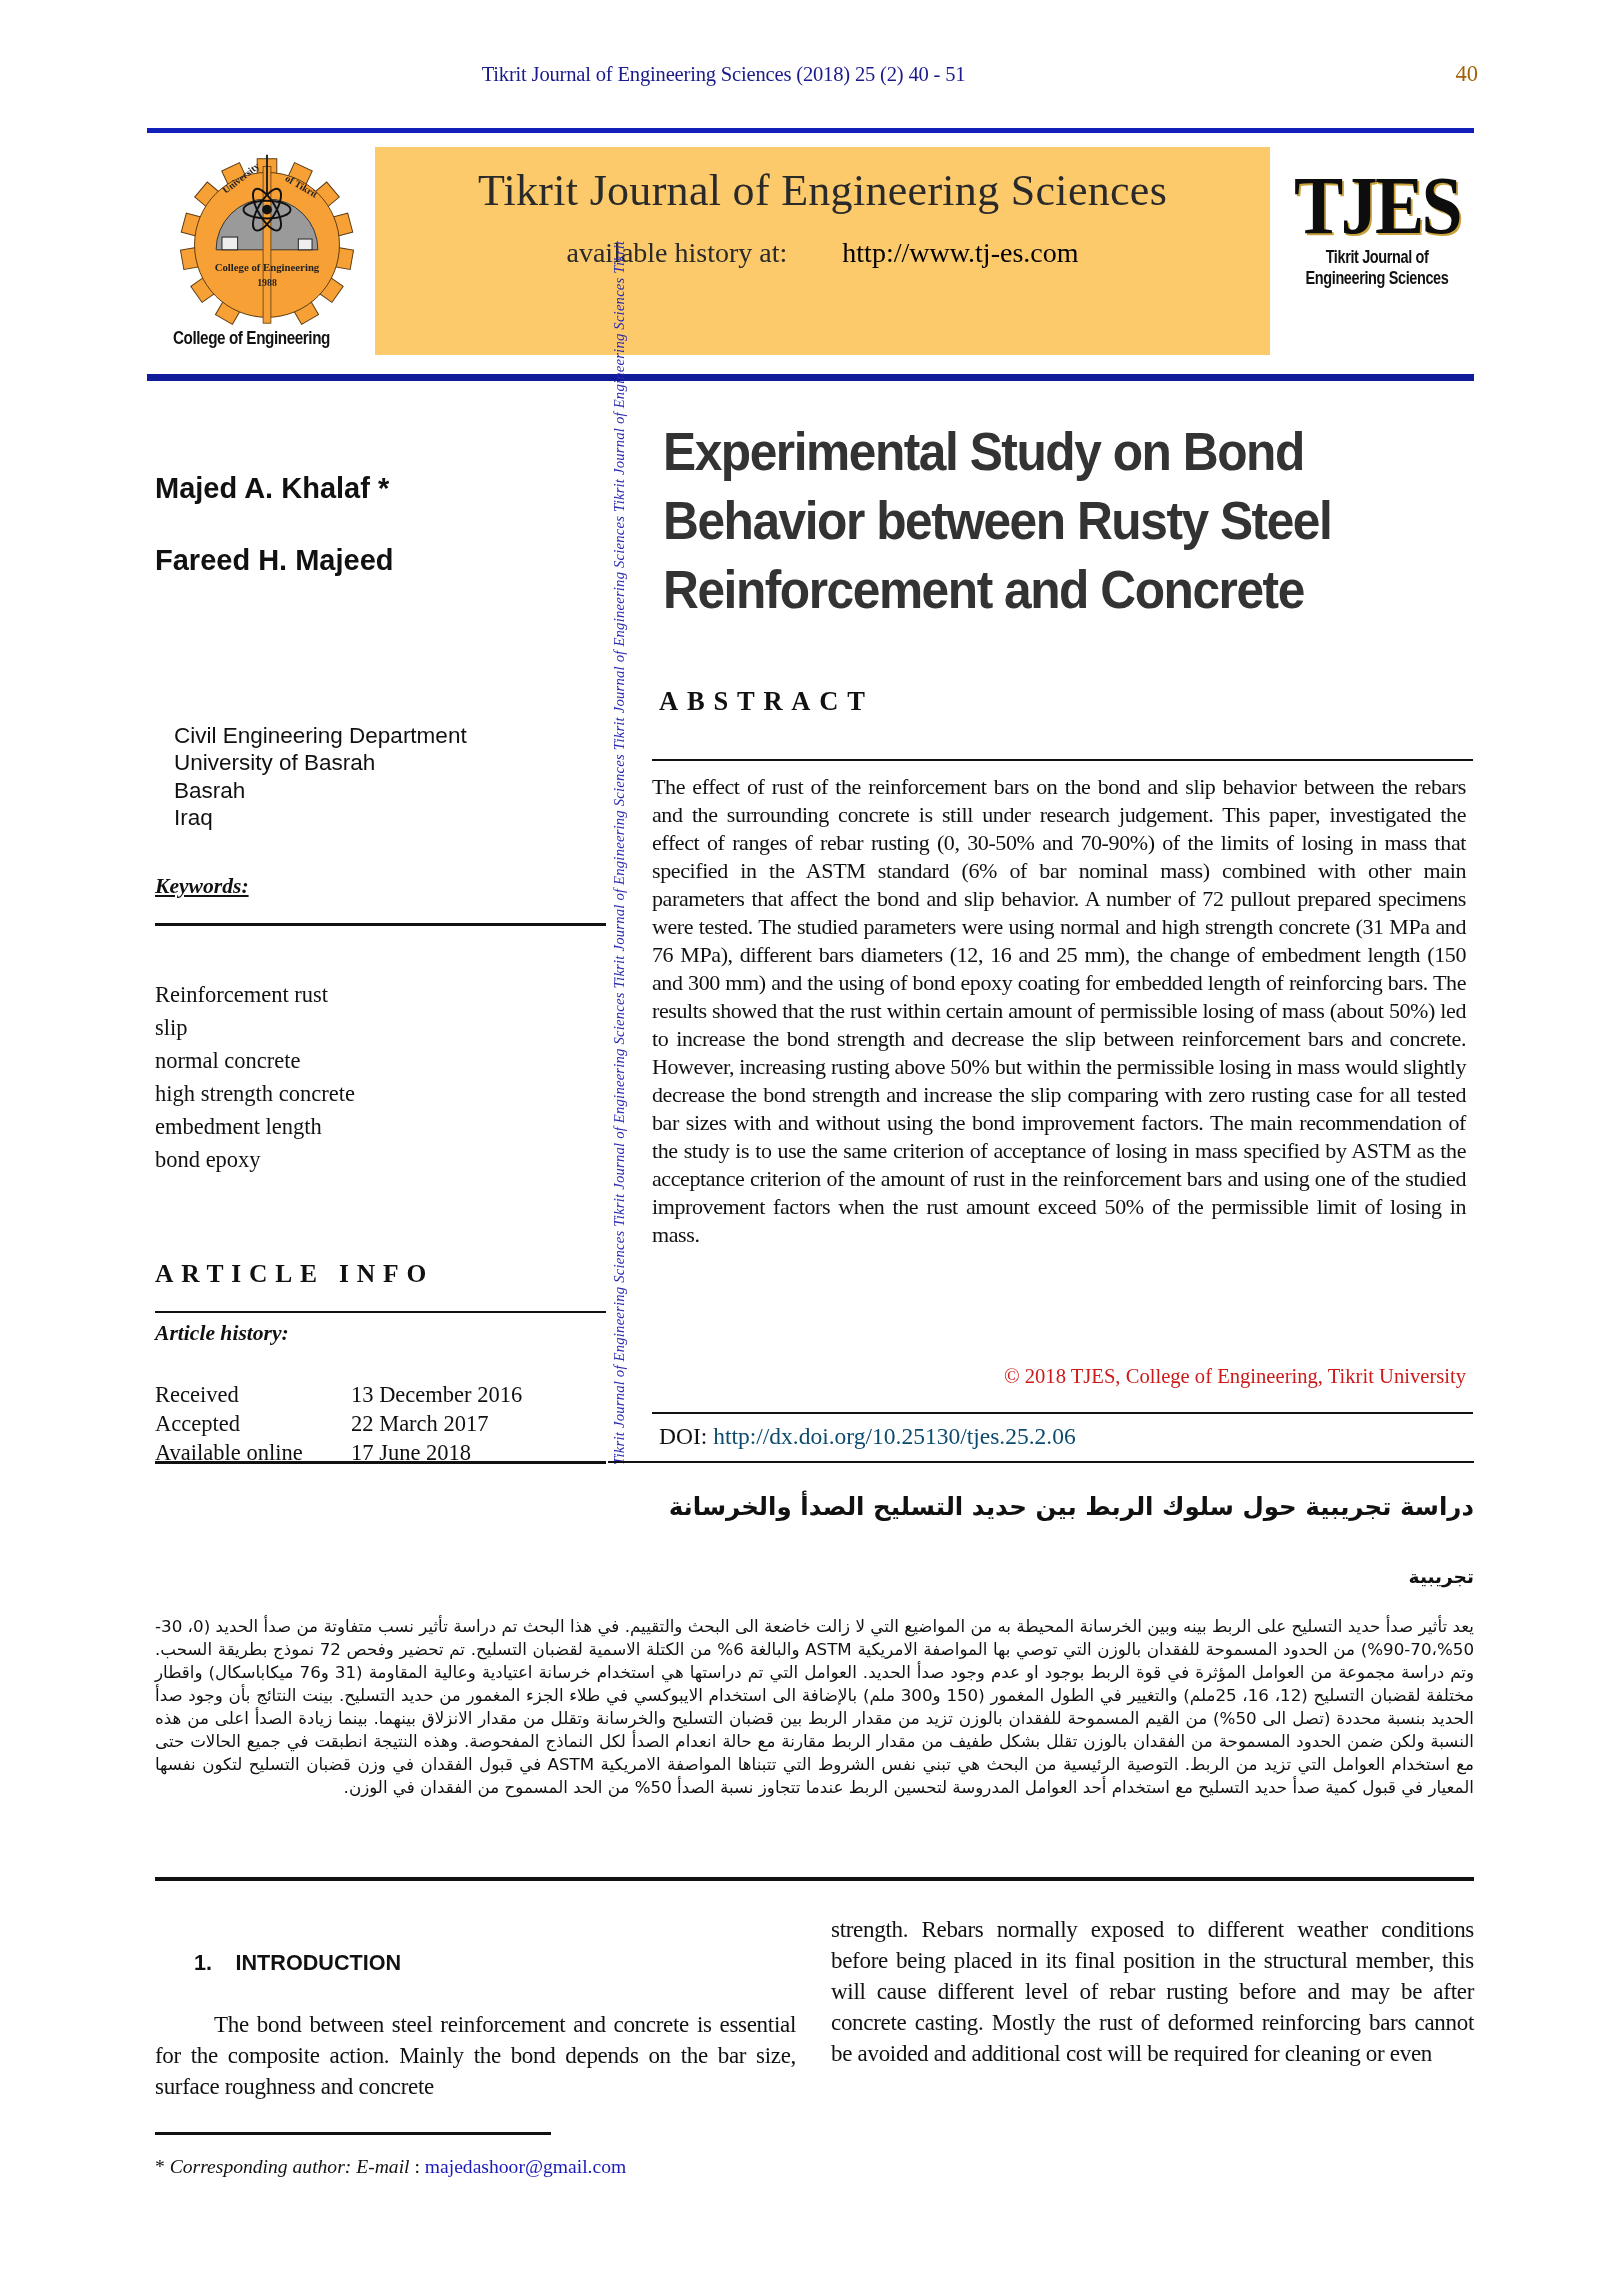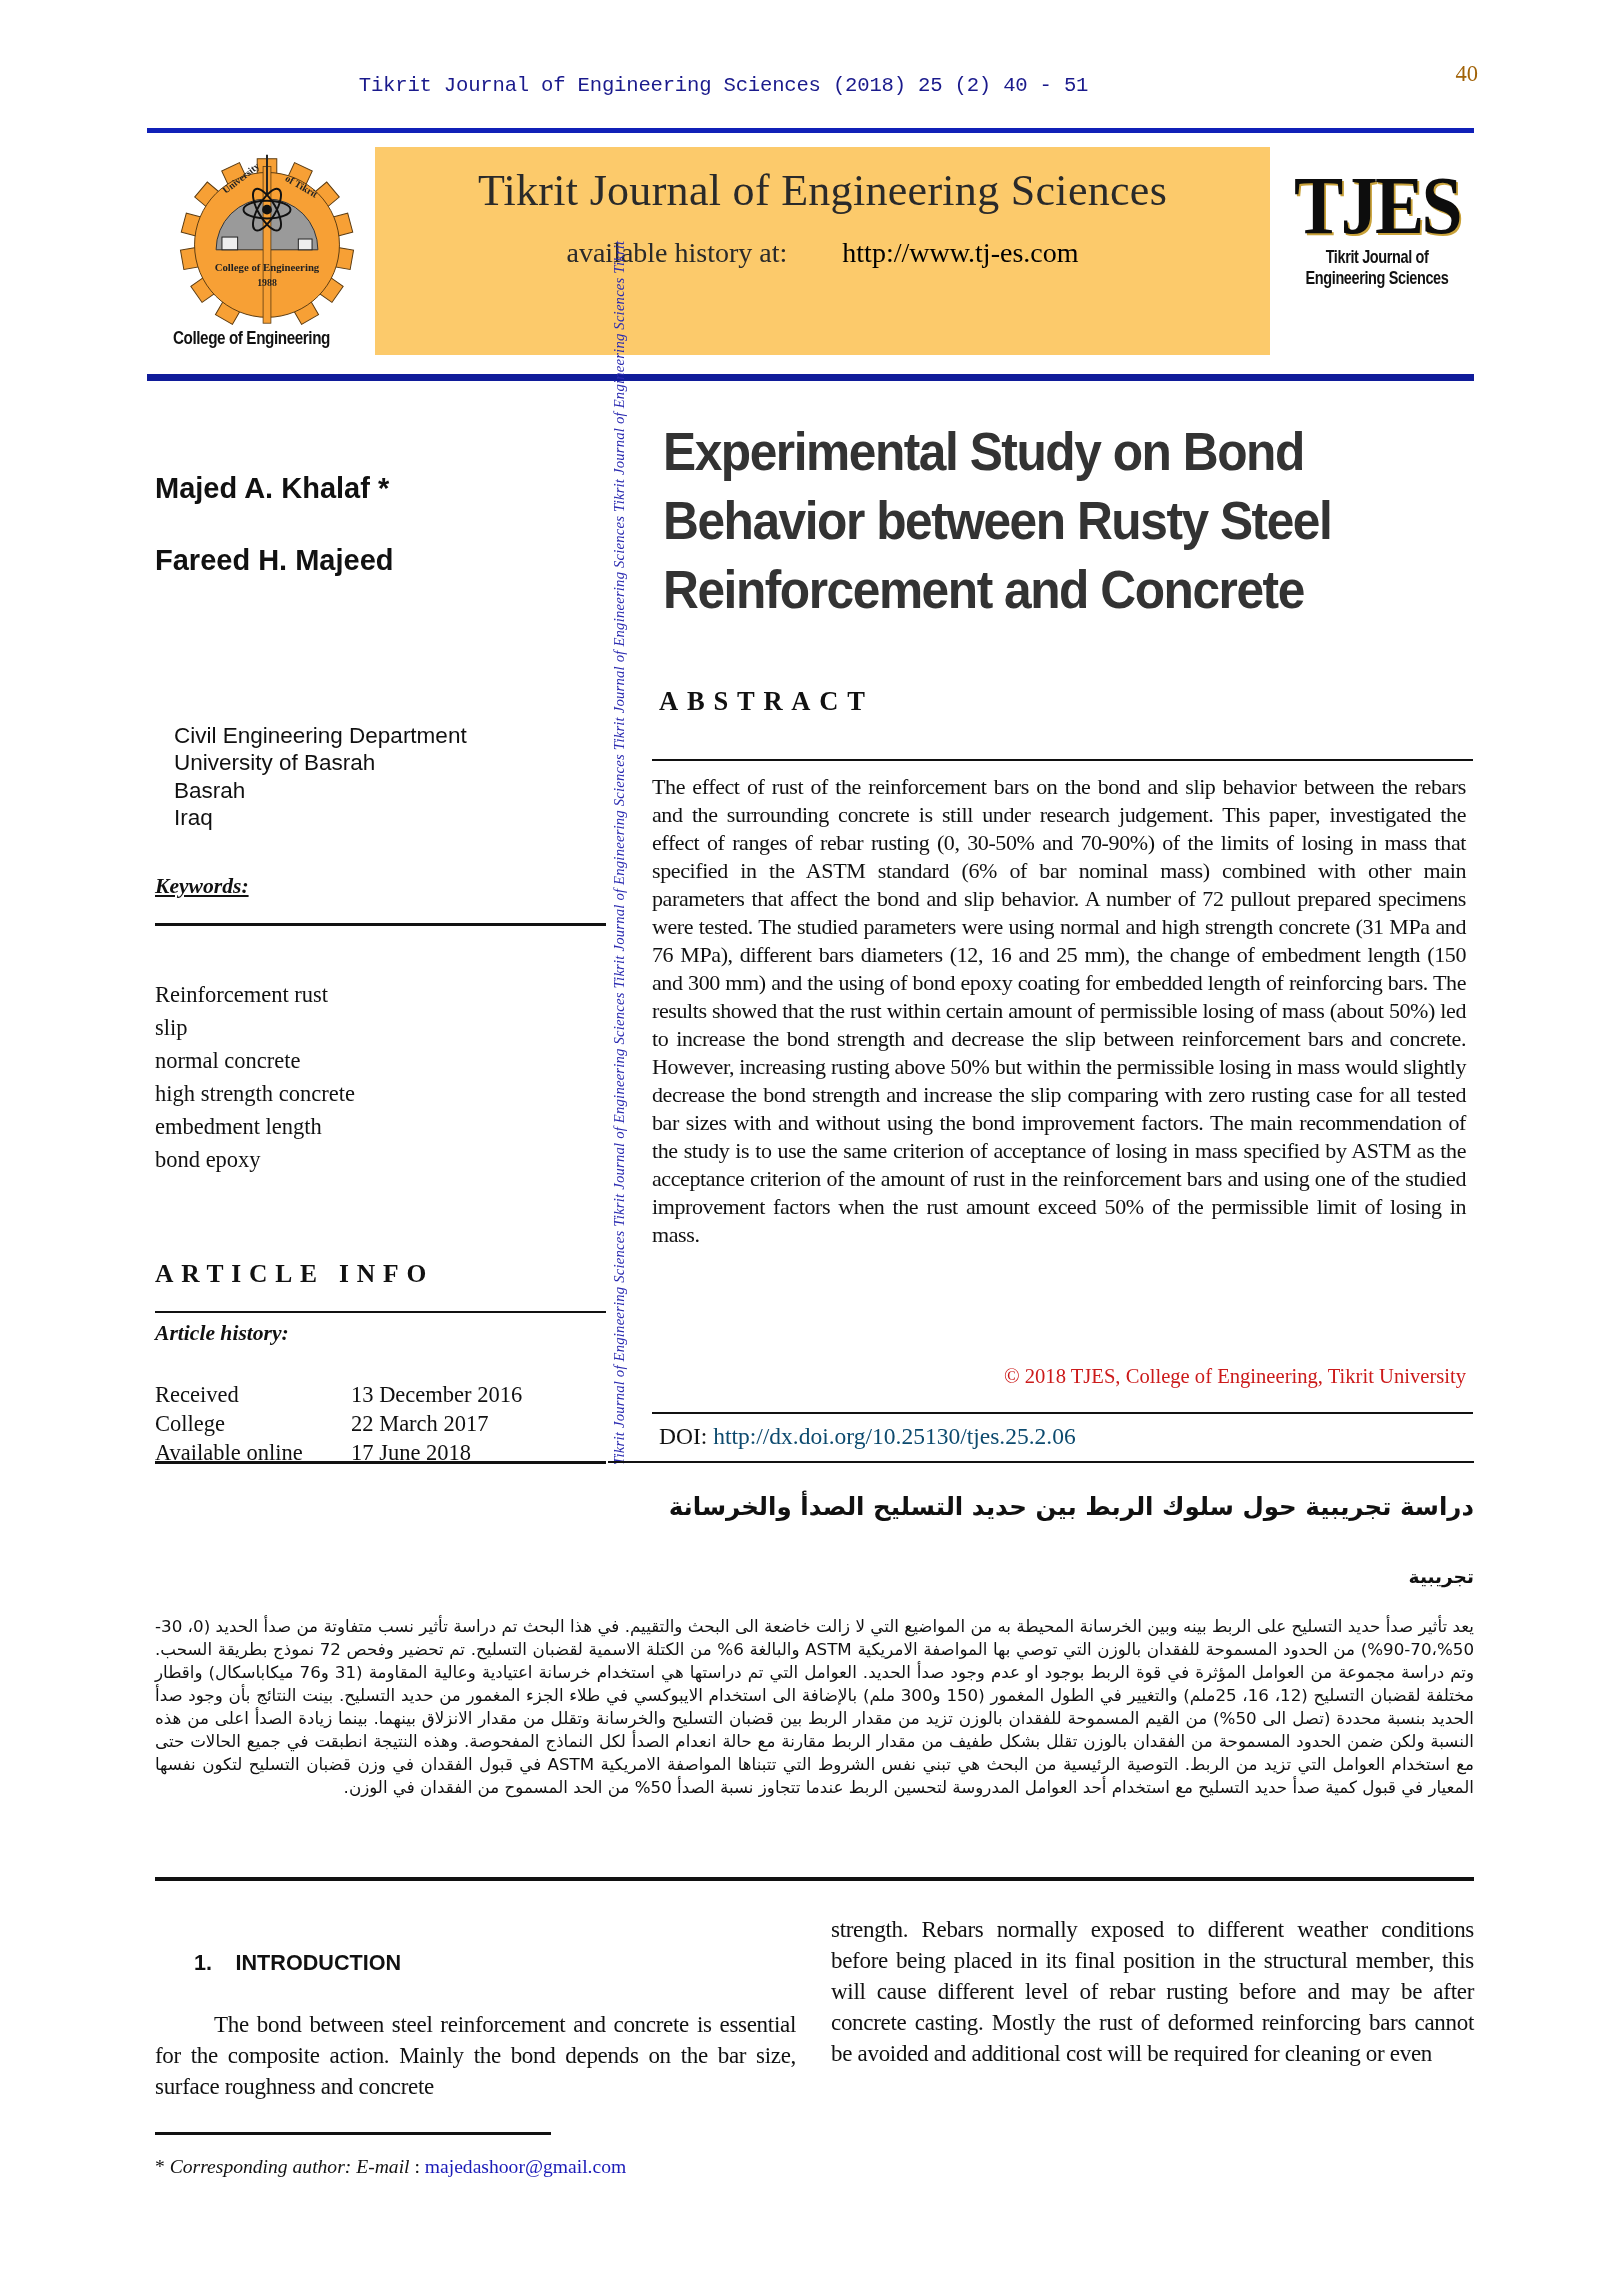--- a/index.html
+++ b/index.html
@@ -1,21 +1,21 @@
 <!DOCTYPE html>
 <html><head>
 <meta charset="utf-8">
 <style>
   * { margin: 0; padding: 0; box-sizing: border-box; }
   html, body { width: 1621px; height: 2293px; background: #ffffff; }
   body { position: relative; font-family: "Liberation Serif", serif; color: #111; overflow: hidden; }
   .abs { position: absolute; }
 
   
-  .run-head { left: 0; top: 74px; width: 1447px; text-align: center; color: #1a1a8c; font-size: 20.6px; font-family: Liberation Mono, monospace; letter-spacing: -0.2px; }
+  .run-head { left: 0; top: 63px; width: 1447px; text-align: center; color: #1a1a8c; font-size: 20.6px; font-family: Liberation Serif, serif; letter-spacing: -0.2px; }
   .page-num { right: 143px; top: 61px; font-size: 22.5px; color: #a16207; }
   .rule-blue { background: #1020b8; height: 4.9px; }
   .rule-blue2 { background: #101c9a; height: 6.9px; }
 
   
   .banner { left: 375px; top: 147px; width: 895px; height: 208px; background: #fcca6b; text-align: center; }
   .banner .issn { margin-top: 7.8px; font-size: 28px; color: #2a2a2a; }
   .banner .jtitle { margin-top: 17.6px; font-size: 44px; color: #2a2a2a; letter-spacing: 0.3px; }
   .banner .avail { margin-top: 21.6px; font-size: 28px; color: #2a2a2a; }
   .banner .avail a { color: #000000; text-decoration: none; margin-left: 48px; }
@@ -163,21 +163,21 @@
 
 <div class="abs spaced-head" style="left:155px; top:1259px; font-size:25.5px; letter-spacing:7.8px;">ARTICLE INFO</div>
 <div class="abs rule-black-thin" style="left:155px; top:1311px; width:451px;"></div>
 <div class="abs ai-label">Article history:</div>
 <div class="abs history">
   <div class="row">
       <span class="k">Received</span>
       <span>13 December 2016</span>
     </div>
   <div class="row">
-      <span class="k">College</span>
+      <span class="k">Accepted</span>
       <span>22 March 2017</span>
     </div>
   <div class="row">
       <span class="k">Available online</span>
       <span>17 June  2018</span>
     </div>
 </div>
 <div class="abs rule-black" style="left:155px; top:1461px; width:451px;"></div>
 
 <div class="abs abstract-body">The effect of rust of the reinforcement bars on the bond and slip behavior between the rebars and the surrounding concrete is still under research judgement. This paper, investigated the effect of ranges of rebar rusting (0, 30-50% and 70-90%) of the limits of losing in mass that specified in the ASTM standard (6% of bar nominal mass) combined with other main parameters that affect the bond and slip behavior. A number of 72 pullout prepared specimens were tested. The studied parameters were using normal and high strength concrete (31 MPa and 76 MPa), different bars diameters (12, 16 and 25 mm), the change of embedment length (150 and 300 mm) and the using of bond epoxy coating for embedded length of reinforcing bars. The results showed that the rust within certain amount of permissible losing of mass (about 50%) led to increase the bond strength and decrease the slip between reinforcement bars and concrete. However, increasing rusting above 50% but within the permissible losing in mass would slightly decrease the bond strength and increase the slip comparing with zero rusting case for all tested bar sizes with and without using the bond improvement factors. The main recommendation of the study is to use the same criterion of acceptance of losing in mass specified by ASTM as the acceptance criterion of the amount of rust in the reinforcement bars and using one of the studied improvement factors when the rust amount exceed 50% of the permissible limit of losing in mass.</div>

